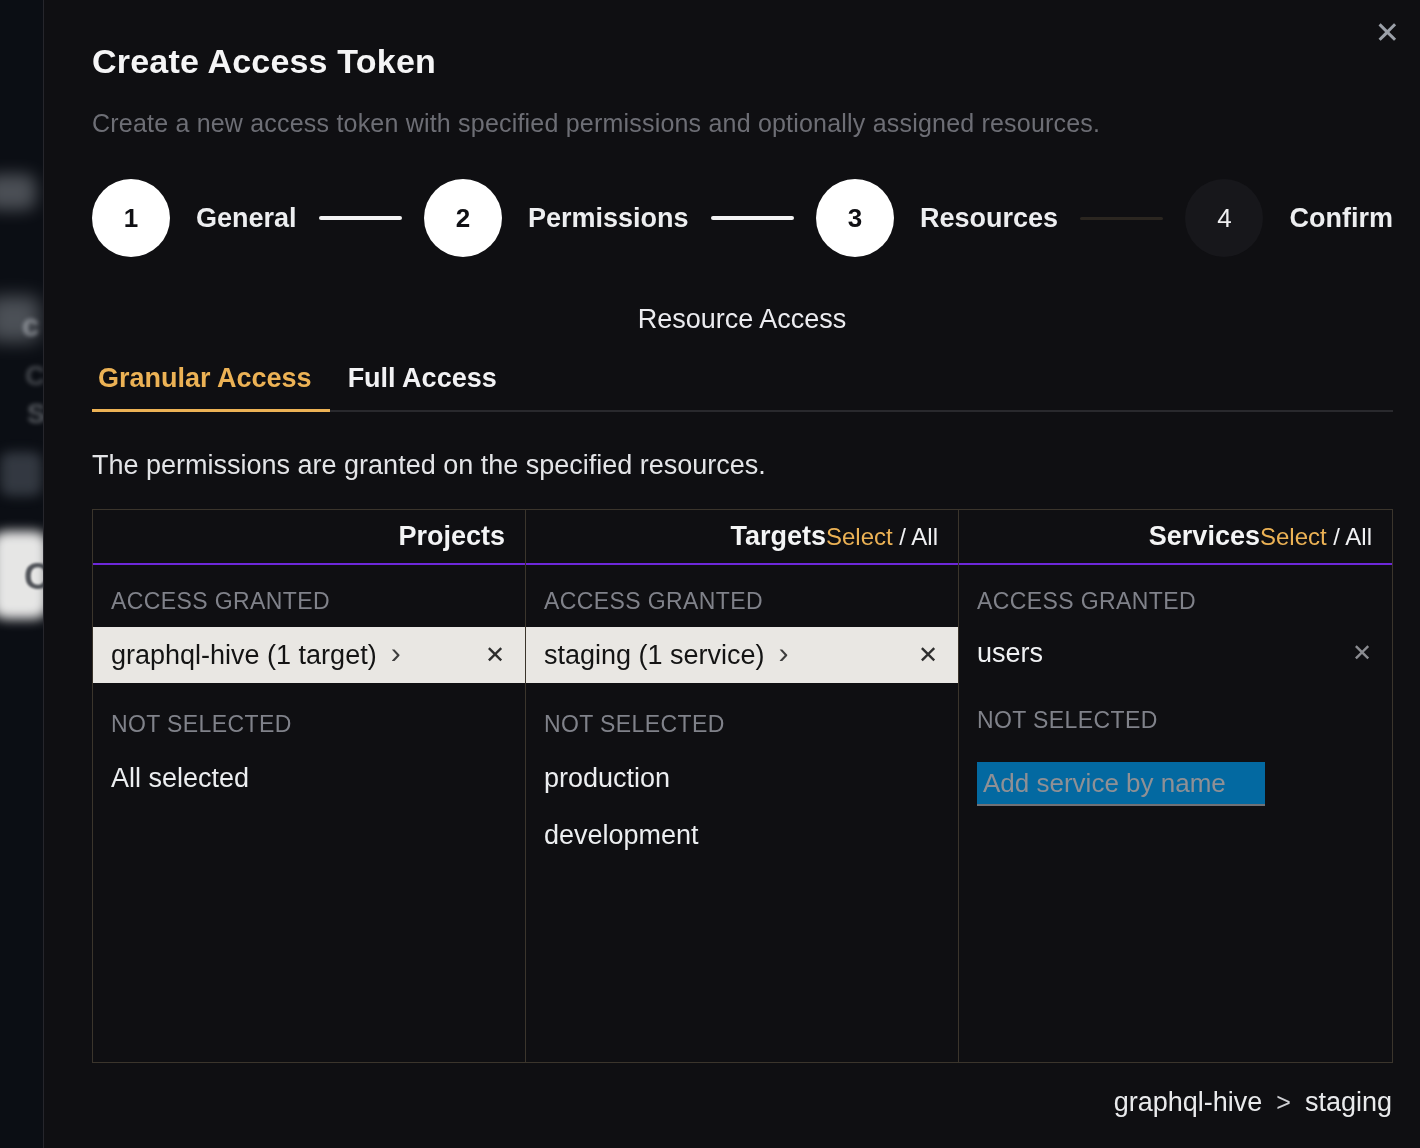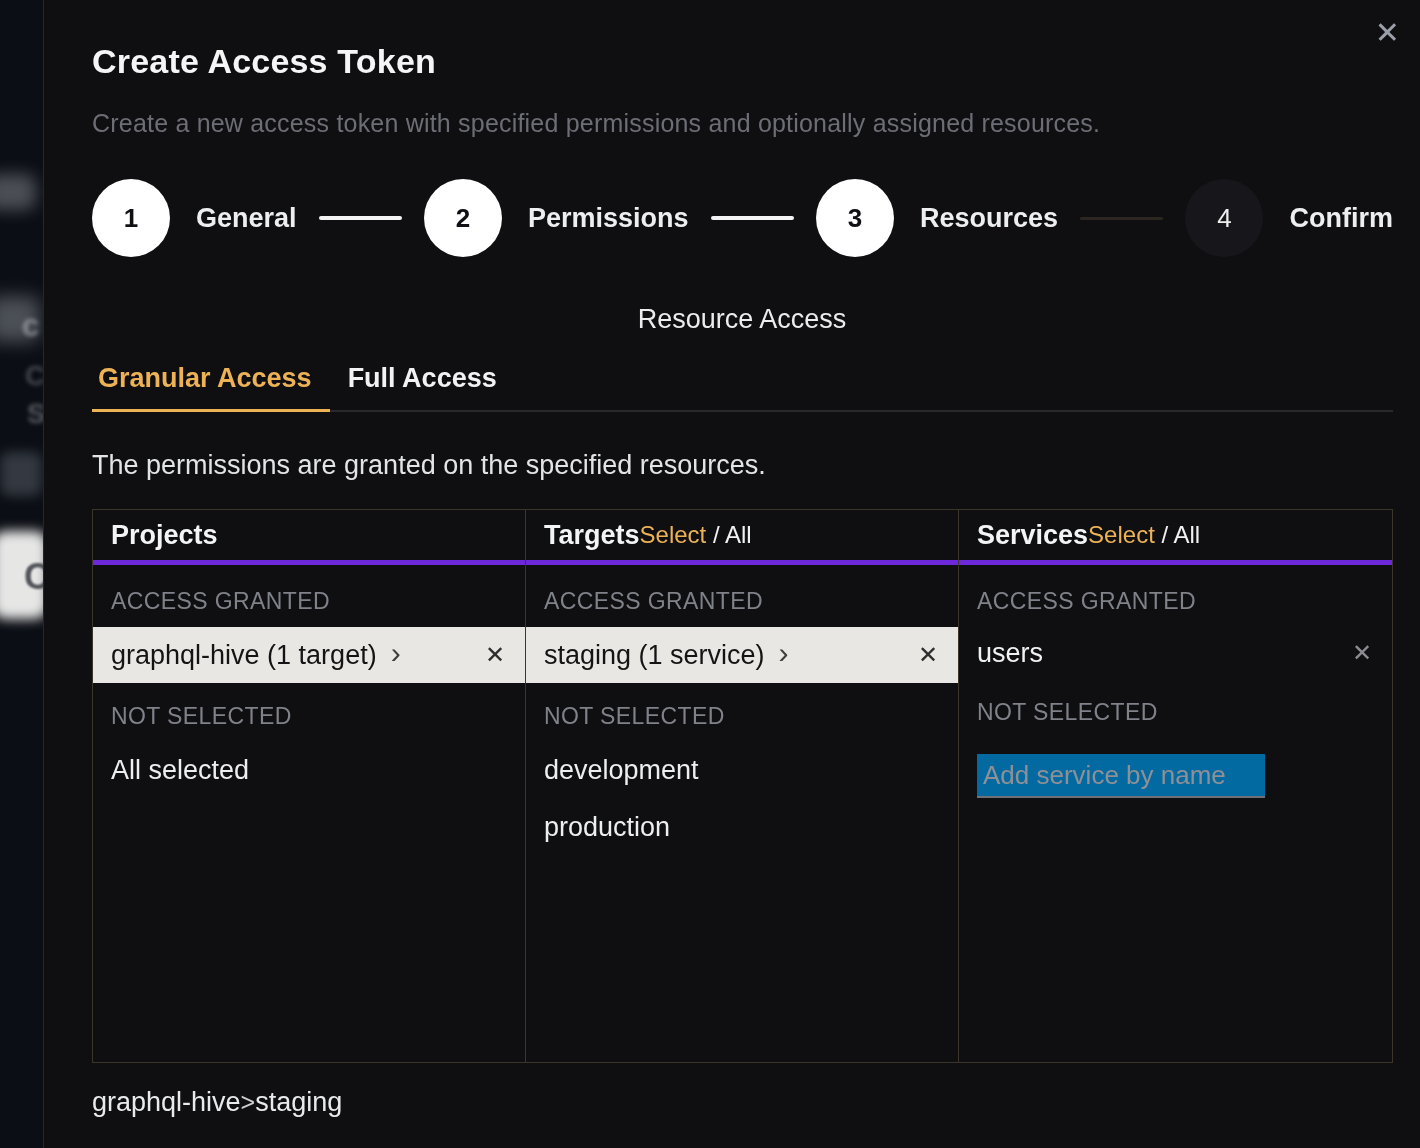--- a/index.html
+++ b/index.html
@@ -75,34 +75,34 @@
   .res-table {
     margin-top: 28px; width: 1301px; height: 554px;
     border: 1px solid #3b352c;
     display: grid; grid-template-columns: 1fr 1fr 1fr;
   }
   .res-col { border-right: 1px solid #3b352c; display: flex; flex-direction: column; min-width: 0; }
   .res-col:last-child { border-right: none; }
 
   .col-header {
     height: 55px; flex: none;
-    border-bottom: 5px solid #6d28d9;
-    display: flex; align-items: center; justify-content: flex-start;
+    border-bottom: 2px solid #6d28d9;
+    display: flex; align-items: center; justify-content: flex-end;
     padding: 0 20px 0 18px;
   }
   .col-title { font-size: 27px; font-weight: 700; color: #f3f4f5; }
   .select-all { font-size: 24px; color: #f0f1f3; white-space: nowrap; }
   .select-link { color: #ecb255; cursor: pointer; }
   .all-link { color: #f0f1f3; cursor: pointer; }
 
   .sec-label {
     font-size: 23px; color: #80828a; letter-spacing: .4px;
     padding: 23px 18px 12px 18px;
   }
-  .sec-label.not-selected { padding-top: 20px; }
+  .sec-label.not-selected { padding-top: 28px; }
 
   .row-granted {
     height: 56px; flex: none; background: #e9e7e3; color: #141414;
     display: flex; align-items: center; padding: 0 20px 0 18px;
     font-size: 27px; cursor: pointer;
   }
   .row-granted .chev { margin-left: 14px; color: #3d3d3d; font-size: 30px; line-height: 1; transform: translateY(-2px); }
   .row-granted .remove { margin-left: auto; color: #2e2e2e; font-size: 24px; cursor: pointer; background: none; border: none; font-family: inherit; }
 
   .row-plain {
@@ -116,22 +116,22 @@
   .service-input {
     margin: 16px 18px 0 18px; width: 288px; height: 44px;
     background: #0369a1; border: none; border-bottom: 2px solid #707176;
     color: #e6e7e9; font-size: 26px; padding: 0 6px;
     font-family: "Liberation Sans", sans-serif;
   }
   .service-input::placeholder { color: #8f9095; opacity: 1; }
 
   
   .breadcrumb {
-    margin-top: 24px; display: flex; align-items: center; 
-    font-size: 27px; color: #e9eaec;
+    margin-top: 24px; display: flex; align-items: center; gap: 14px;
+    font-size: 27px; color: #e9eaec; justify-content: flex-end;
   }
   .breadcrumb .sep { color: #cfd0d4; font-size: 25px; }
 </style>
 </head>
 <body>
 
 <div class="backdrop-strip">
   <div class="blob blob-1"></div>
   <div class="blob blob-2"></div>
   <span class="ghost-glyph gg-1">c</span>
@@ -207,22 +207,22 @@
           <span class="all-link">All</span>
         </span>
       </div>
       <div class="sec-label">ACCESS GRANTED</div>
       <div class="row-granted">
         <span>staging (1 service)</span>
         <span class="chev">›</span>
         <button class="remove"><span>✕</span></button>
       </div>
       <div class="sec-label not-selected">NOT SELECTED</div>
+      <div class="list-item">production</div>
       <div class="list-item">development</div>
-      <div class="list-item">production</div>
     </div>
 
     <div class="res-col">
       <div class="col-header">
         <span class="col-title">Services</span>
         <span class="select-all">
           <span class="select-link">Select</span>
           <span>/</span>
           <span class="all-link">All</span>
         </span>

